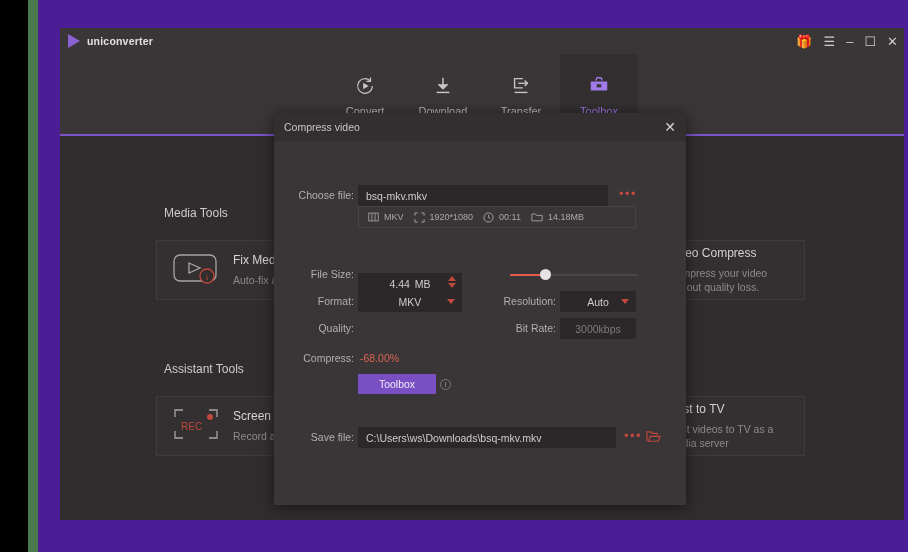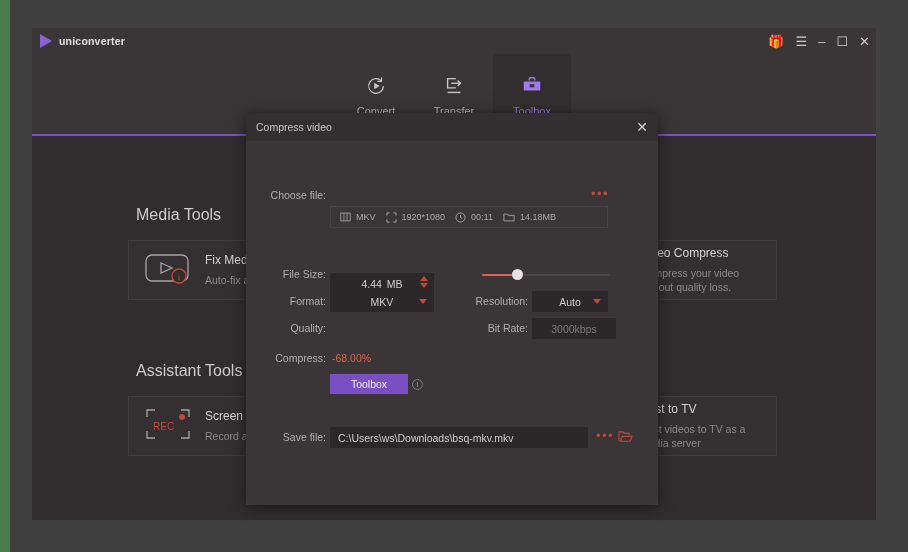--- a/index.html
+++ b/index.html
@@ -2,21 +2,21 @@
 <html><head>
 <meta charset="utf-8">
 <style>
   * { box-sizing: border-box; margin: 0; padding: 0; }
   html, body {
     width: 908px; height: 552px;
     background: #000;
     font-family: "Liberation Sans", sans-serif;
     overflow: hidden;
   }
-  .desktop { position: absolute; inset: 0; background: #404040; }
+  .desktop { position: absolute; inset: 0; background: #4c1d95; margin-left: 28px; }
   .green-strip {
     position: absolute; left: 0; top: 0; width: 10px; height: 552px;
     background: #4a7a4e;
   }
 
   
   .app-window {
     position: absolute; left: 32px; top: 28px;
     width: 844px; height: 492px;
     background: #3a3637;
@@ -66,21 +66,21 @@
     position: absolute; top: 106px; width: 78px; height: 2px;
     background: #a884ee;
   }
 
   
   .content {
     position: absolute; left: 0; top: 108px; width: 100%; height: 384px;
     background: #312d2e;
   }
   .section-title {
-    position: absolute; font-size: 16px; color: #cfcbca;
+    position: absolute; font-size: 12px; color: #cfcbca;
   }
   .card {
     position: absolute;
     border: 1px solid #403b3c;
     background: #343031;
     display: flex; align-items: center;
     padding: 0 16px; gap: 14px;
     cursor: pointer;
   }
   .card-text .card-title { font-size: 12px; color: #d6d2d1; margin-bottom: 6px; }
@@ -182,20 +182,30 @@
     <div class="navbar">
       <div class="nav-item">
         <span class="nav-ico">
           <svg width="22" height="22" viewBox="0 0 24 24" fill="none" stroke="#c9c5c4" stroke-width="1.3">
             <path d="M20 12a8 8 0 1 1-2.4-5.7"></path>
               <polyline points="18,3 18,7 14,7" stroke-linecap="round"></polyline>
             <polygon points="10,8.5 16,12 10,15.5" fill="#c9c5c4" stroke="none"></polygon>
           </svg>
         </span>
         <span>Convert</span>
+      </div>
+      <div class="nav-item">
+        <span class="nav-ico">
+          <svg width="22" height="22" viewBox="0 0 24 24" fill="none" stroke="#c9c5c4" stroke-width="1.6">
+            <line x1="12" y1="3" x2="12" y2="14"></line>
+              <polyline points="7,10 12,15 17,10" fill="#c9c5c4" stroke="#c9c5c4"></polyline>
+            <line x1="5" y1="19" x2="19" y2="19"></line>
+          </svg>
+        </span>
+        <span>Download</span>
       </div>
       <div class="nav-item">
         <span class="nav-ico">
           <svg width="22" height="22" viewBox="0 0 24 24" fill="none" stroke="#c9c5c4" stroke-width="1.5">
             <polyline points="14,4 5,4 5,14 14,14"></polyline>
               <line x1="9" y1="9" x2="19" y2="9"></line>
             <polyline points="16,6 19,9 16,12"></polyline>
               <line x1="5" y1="19" x2="19" y2="19"></line>
           </svg>
         </span>
@@ -270,20 +280,21 @@
 
   <div class="modal">
     <div class="modal-header">
       <span class="modal-title">Compress video</span>
       <span class="modal-close">✕</span>
     </div>
 
     <div class="modal-body">
 
       <div class="row-label" style="position:absolute; left:20px; top:48px; width:60px;">Choose file:</div>
+      <div class="field" style="position:absolute; left:84px; top:44px; width:250px;">bsq-mkv.mkv</div>
       <div class="dots" style="position:absolute; left:345px; top:45px;">•••</div>
 
       <div style="position:absolute; left:84px; top:65px; width:278px; height:22px; border:1px solid #474243; display:flex; align-items:center; padding:0 9px; font-size:9px; color:#aca8a7;">
         <span class="meta-item">
           <svg width="11" height="10" viewBox="0 0 14 12" fill="none" stroke="#aca8a7" stroke-width="1">
             <rect x="1" y="1" width="12" height="10"></rect>
               <line x1="5" y1="1" x2="5" y2="11"></line>
               <line x1="9" y1="1" x2="9" y2="11"></line>
           </svg>
           <span>MKV</span>
@@ -334,21 +345,21 @@
 
       <div class="row-label" style="position:absolute; left:218px; top:154px; width:64px;">Resolution:</div>
       <div class="combo" style="position:absolute; left:286px; top:150px; width:76px;">
         <span>Auto</span>
         <span class="caret"></span>
       </div>
 
       <div class="row-label" style="position:absolute; left:12px; top:181px; width:68px;">Quality:</div>
 
       <div class="row-label" style="position:absolute; left:218px; top:181px; width:64px;">Bit Rate:</div>
-      <div class="readonly-field" style="position:absolute; left:286px; top:177px; width:84px;">3000kbps</div>
+      <div class="readonly-field" style="position:absolute; left:286px; top:177px; width:76px;">3000kbps</div>
 
       <div class="row-label" style="position:absolute; left:12px; top:211px; width:68px;">Compress:</div>
       <div class="compress-val" style="left:86px; top:211px;">-68.00%</div>
 
       <div style="position:absolute; left:84px; top:233px; width:78px; height:20px; background:#7b4fc4; display:flex; align-items:center; justify-content:center; font-size:10.5px; color:#ece9f7; cursor:pointer;">Toolbox</div>
       <div style="position:absolute; left:166px; top:238px; width:11px; height:11px; border:1px solid #7d7877; border-radius:50%; color:#9b9695; font-size:8px; display:flex; align-items:center; justify-content:center;">i</div>
 
       <div class="row-label" style="position:absolute; left:16px; top:290px; width:64px;">Save file:</div>
       <div class="field" style="position:absolute; left:84px; top:286px; width:258px;">C:\Users\ws\Downloads\bsq-mkv.mkv</div>
       <div class="dots" style="position:absolute; left:350px; top:287px;">•••</div>

